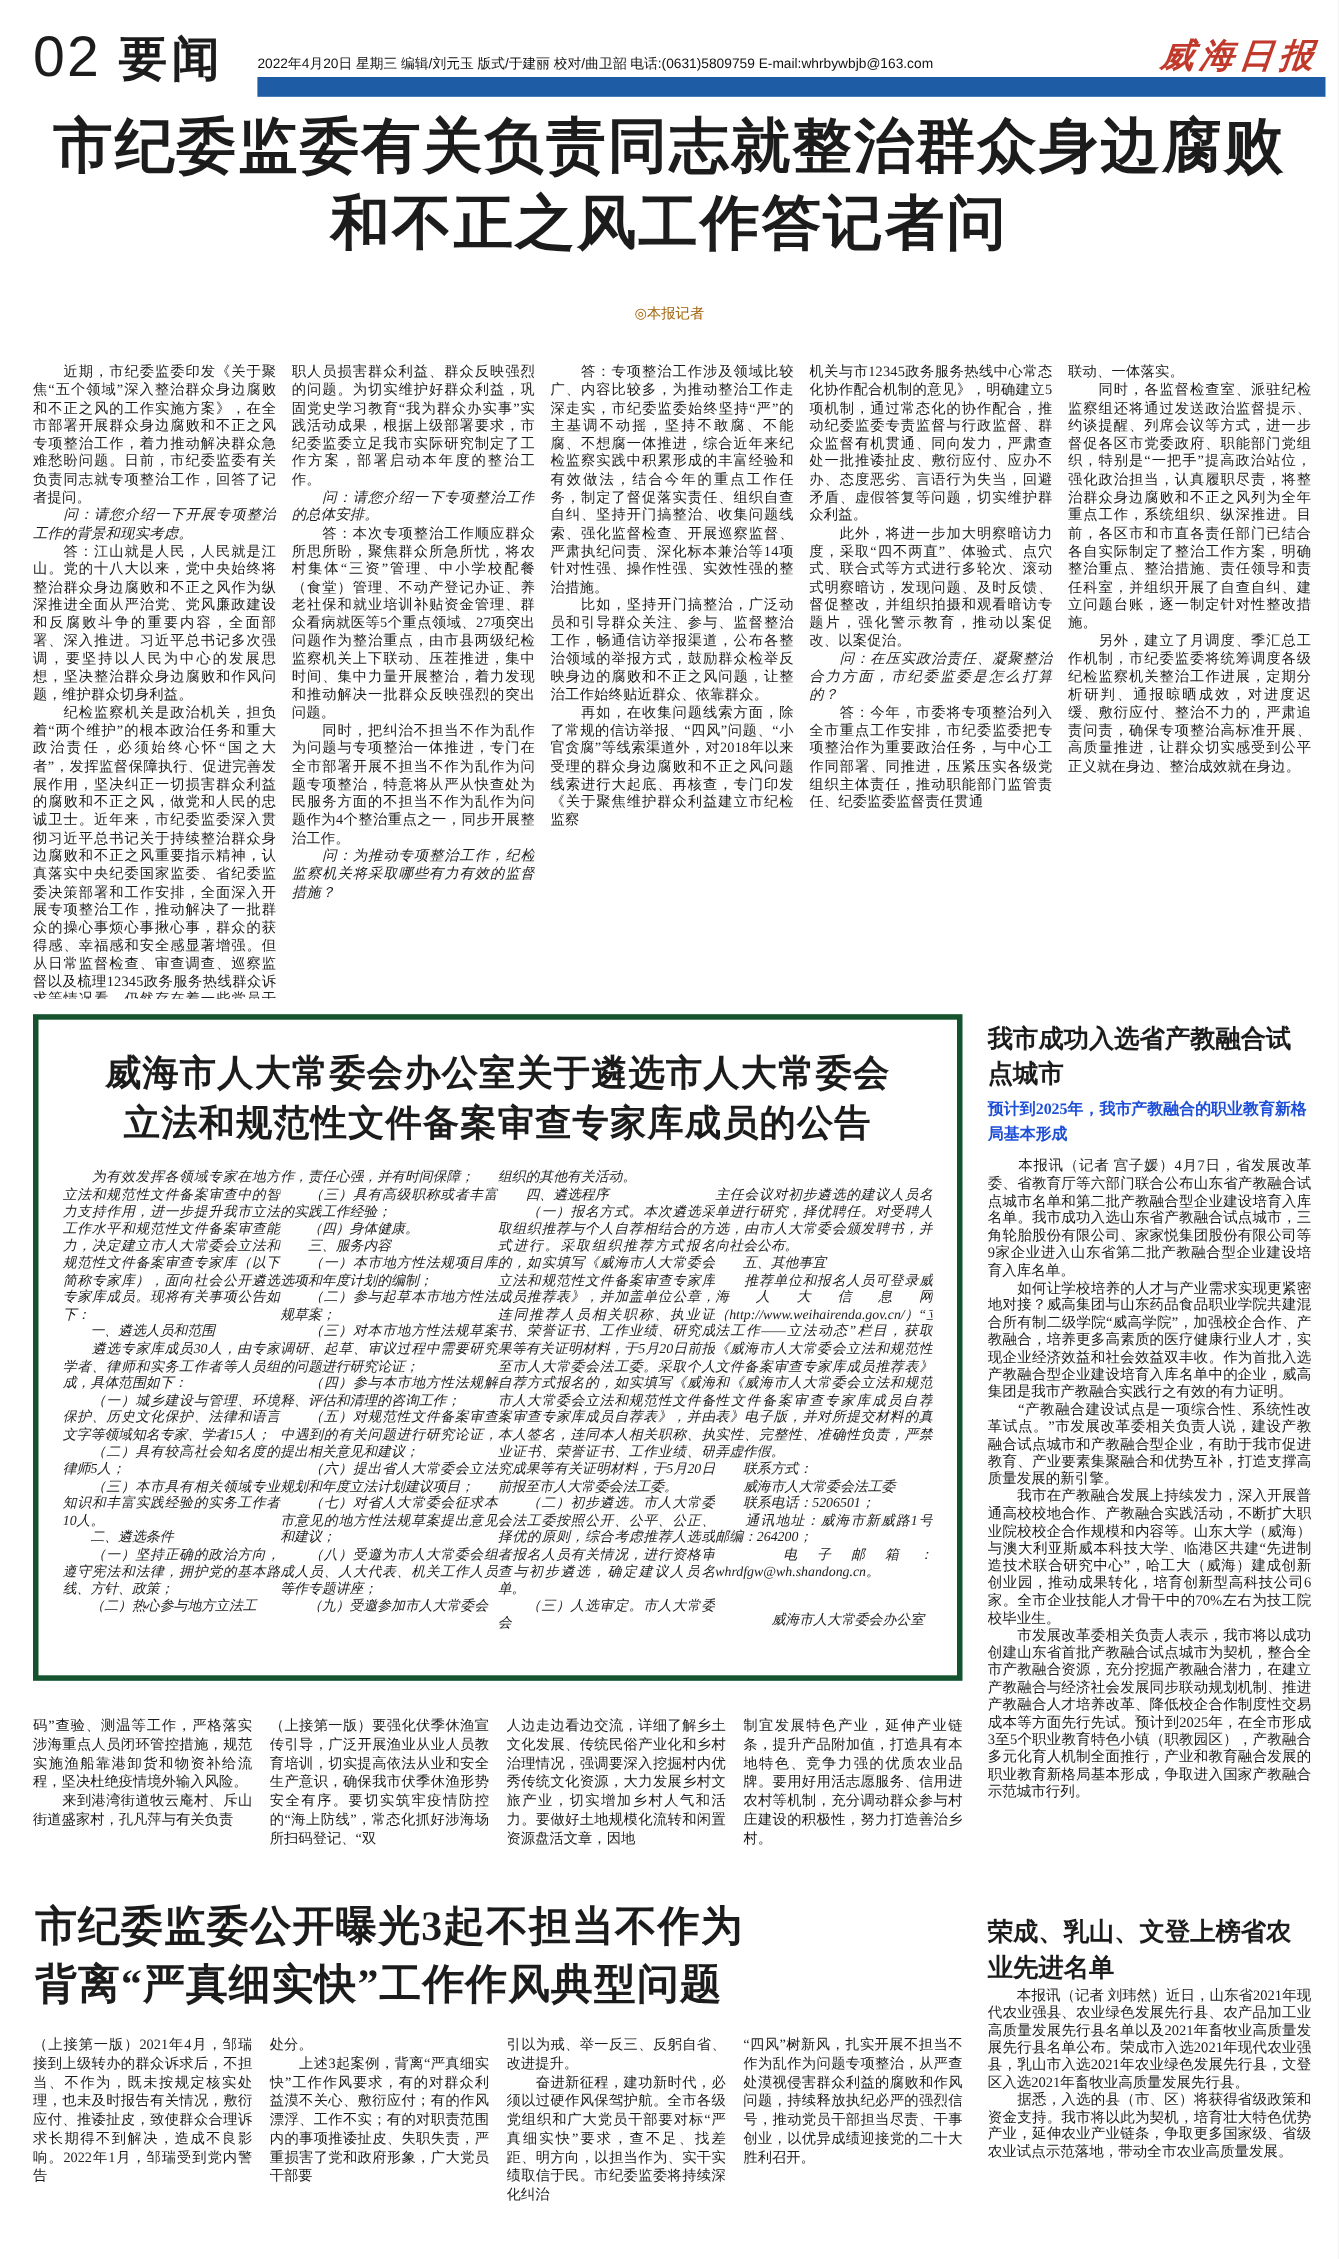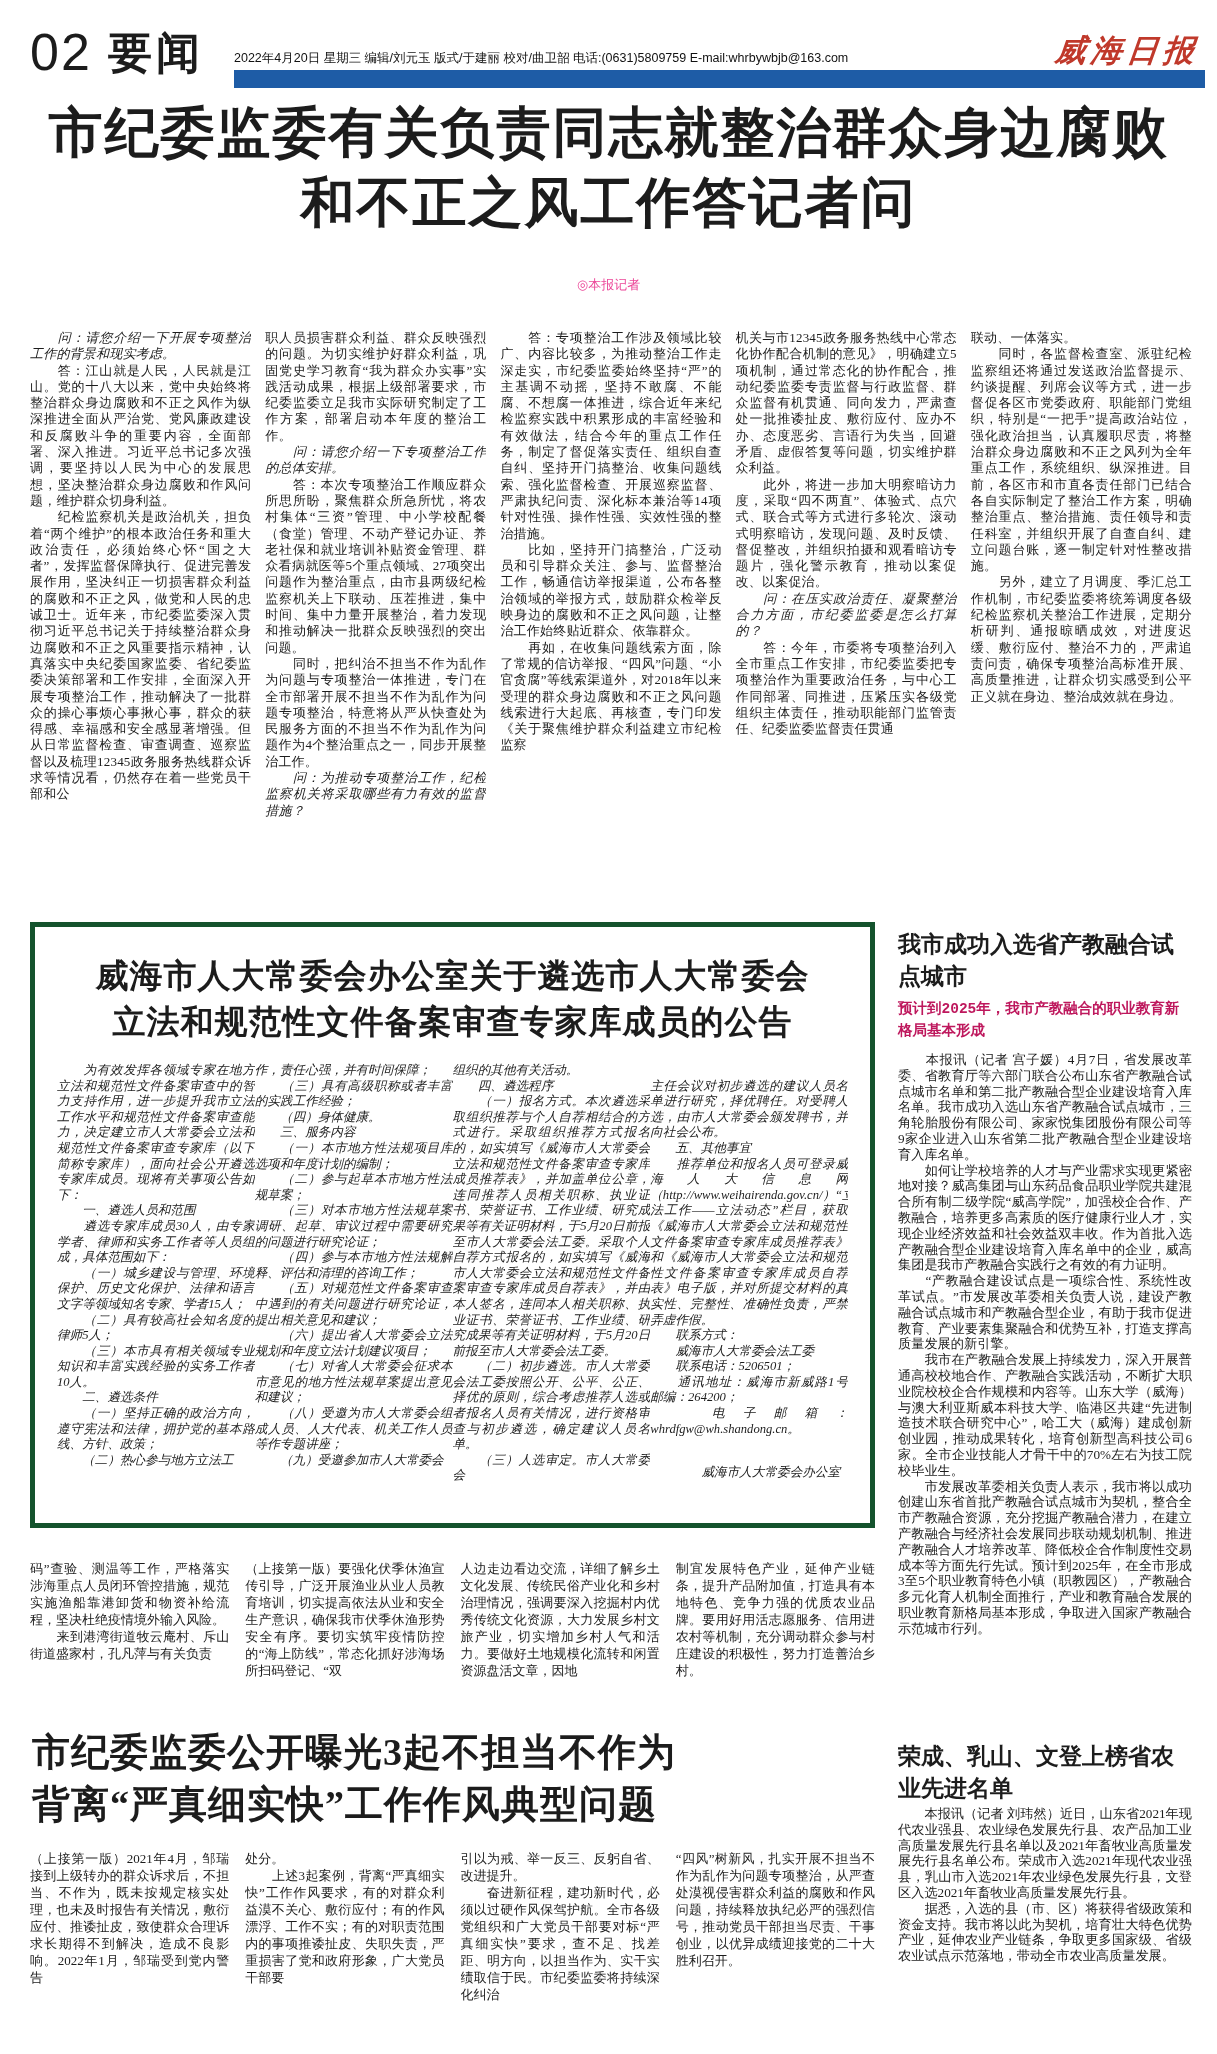--- a/index.html
+++ b/index.html
@@ -24,42 +24,42 @@
     font-family:var(--sans);white-space:nowrap;color:#111;}
   .masthead{position:absolute;right:18px;top:30px;color:var(--masthead);
     font-size:31px;font-weight:900;font-style:italic;letter-spacing:5px;
     transform:skewX(-6deg);}
   .bluebar{position:absolute;left:234px;top:70px;width:971px;height:18px;
     background:var(--accent);}
   
   .main-hl{position:absolute;left:0;top:98px;width:1217px;text-align:center;
     font-weight:900;font-size:54px;line-height:70px;letter-spacing:2px;}
   .byline{position:absolute;left:0;top:276px;width:1217px;text-align:center;
-    font-size:13px;color:#ec4899;}
+    font-size:13px;color:#a16207;}
   .main-body{position:absolute;left:30px;top:330px;width:1162px;height:578px;
     display:flex;gap:14px;}
   .mcol{flex:1 1 0;overflow:hidden;height:578px;}
   .mcol p{margin:0;font-size:13px;line-height:16.3px;text-align:justify;
     letter-spacing:0.2px;}
   .q{font-style:italic;}
   
   .notice{position:absolute;left:30px;top:922px;width:845px;height:606px;
     border:5px solid #14532d;box-sizing:border-box;padding:0 22px;}
   .notice-hl{margin-top:26px;text-align:center;font-weight:900;font-size:33px;
     line-height:46px;letter-spacing:1px;white-space:pre-line;}
   .notice-body{margin-top:18px;display:flex;gap:0;height:426px;overflow:hidden;font-style:italic;}
   .ncol{flex:1 1 0;font-size:12.6px;line-height:15.6px;text-align:justify;
     white-space:pre-line;overflow:hidden;}
   .sig{text-align:right;font-size:12.6px;line-height:18px;margin-top:8px;
     padding-right:8px;}
   
   .rt-hl{position:absolute;left:898px;top:928px;width:294px;
     font-family:var(--sans);font-weight:900;font-size:23px;line-height:32px;}
   .rt-sub{position:absolute;left:898px;top:998px;width:294px;
-    font-family:Liberation Mono, monospace;font-weight:700;font-size:14.5px;line-height:22px;color:#be185d;}
+    font-family:Liberation Serif, serif;font-weight:700;font-size:14.5px;line-height:22px;color:#1d4ed8;}
   .rt-body{position:absolute;left:898px;top:1052px;width:294px;height:658px;
     font-size:13.2px;line-height:15.8px;text-align:justify;white-space:pre-line;
     overflow:hidden;}
   .rb-hl{position:absolute;left:898px;top:1740px;width:294px;
     font-family:var(--sans);font-weight:900;font-size:23px;line-height:32px;}
   .rb-body{position:absolute;left:898px;top:1806px;width:294px;height:248px;
     font-size:13.2px;line-height:15.8px;text-align:justify;white-space:pre-line;
     overflow:hidden;}
   
   .cont{position:absolute;left:30px;top:1560px;width:845px;height:152px;
@@ -88,20 +88,21 @@
   </div>
 
   <div class="main-hl">
     <div>市纪委监委有关负责同志就整治群众身边腐败</div>
     <div>和不正之风工作答记者问</div>
   </div>
   <div class="byline">◎本报记者</div>
 
   <div class="main-body">
     <div class="mcol">
+      <p>　　近期，市纪委监委印发《关于聚焦“五个领域”深入整治群众身边腐败和不正之风的工作实施方案》，在全市部署开展群众身边腐败和不正之风专项整治工作，着力推动解决群众急难愁盼问题。日前，市纪委监委有关负责同志就专项整治工作，回答了记者提问。</p>
       <p class="q">　　问：请您介绍一下开展专项整治工作的背景和现实考虑。</p>
       <p>　　答：江山就是人民，人民就是江山。党的十八大以来，党中央始终将整治群众身边腐败和不正之风作为纵深推进全面从严治党、党风廉政建设和反腐败斗争的重要内容，全面部署、深入推进。习近平总书记多次强调，要坚持以人民为中心的发展思想，坚决整治群众身边腐败和作风问题，维护群众切身利益。</p>
       <p>　　纪检监察机关是政治机关，担负着“两个维护”的根本政治任务和重大政治责任，必须始终心怀“国之大者”，发挥监督保障执行、促进完善发展作用，坚决纠正一切损害群众利益的腐败和不正之风，做党和人民的忠诚卫士。近年来，市纪委监委深入贯彻习近平总书记关于持续整治群众身边腐败和不正之风重要指示精神，认真落实中央纪委国家监委、省纪委监委决策部署和工作安排，全面深入开展专项整治工作，推动解决了一批群众的操心事烦心事揪心事，群众的获得感、幸福感和安全感显著增强。但从日常监督检查、审查调查、巡察监督以及梳理12345政务服务热线群众诉求等情况看，仍然存在着一些党员干部和公</p>
     </div>
     <div class="mcol">
       <p>职人员损害群众利益、群众反映强烈的问题。为切实维护好群众利益，巩固党史学习教育“我为群众办实事”实践活动成果，根据上级部署要求，市纪委监委立足我市实际研究制定了工作方案，部署启动本年度的整治工作。</p>
       <p class="q">　　问：请您介绍一下专项整治工作的总体安排。</p>
       <p>　　答：本次专项整治工作顺应群众所思所盼，聚焦群众所急所忧，将农村集体“三资”管理、中小学校配餐（食堂）管理、不动产登记办证、养老社保和就业培训补贴资金管理、群众看病就医等5个重点领域、27项突出问题作为整治重点，由市县两级纪检监察机关上下联动、压茬推进，集中时间、集中力量开展整治，着力发现和推动解决一批群众反映强烈的突出问题。</p>
       <p>　　同时，把纠治不担当不作为乱作为问题与专项整治一体推进，专门在全市部署开展不担当不作为乱作为问题专项整治，特意将从严从快查处为民服务方面的不担当不作为乱作为问题作为4个整治重点之一，同步开展整治工作。</p>
       <p class="q">　　问：为推动专项整治工作，纪检监察机关将采取哪些有力有效的监督措施？</p>

